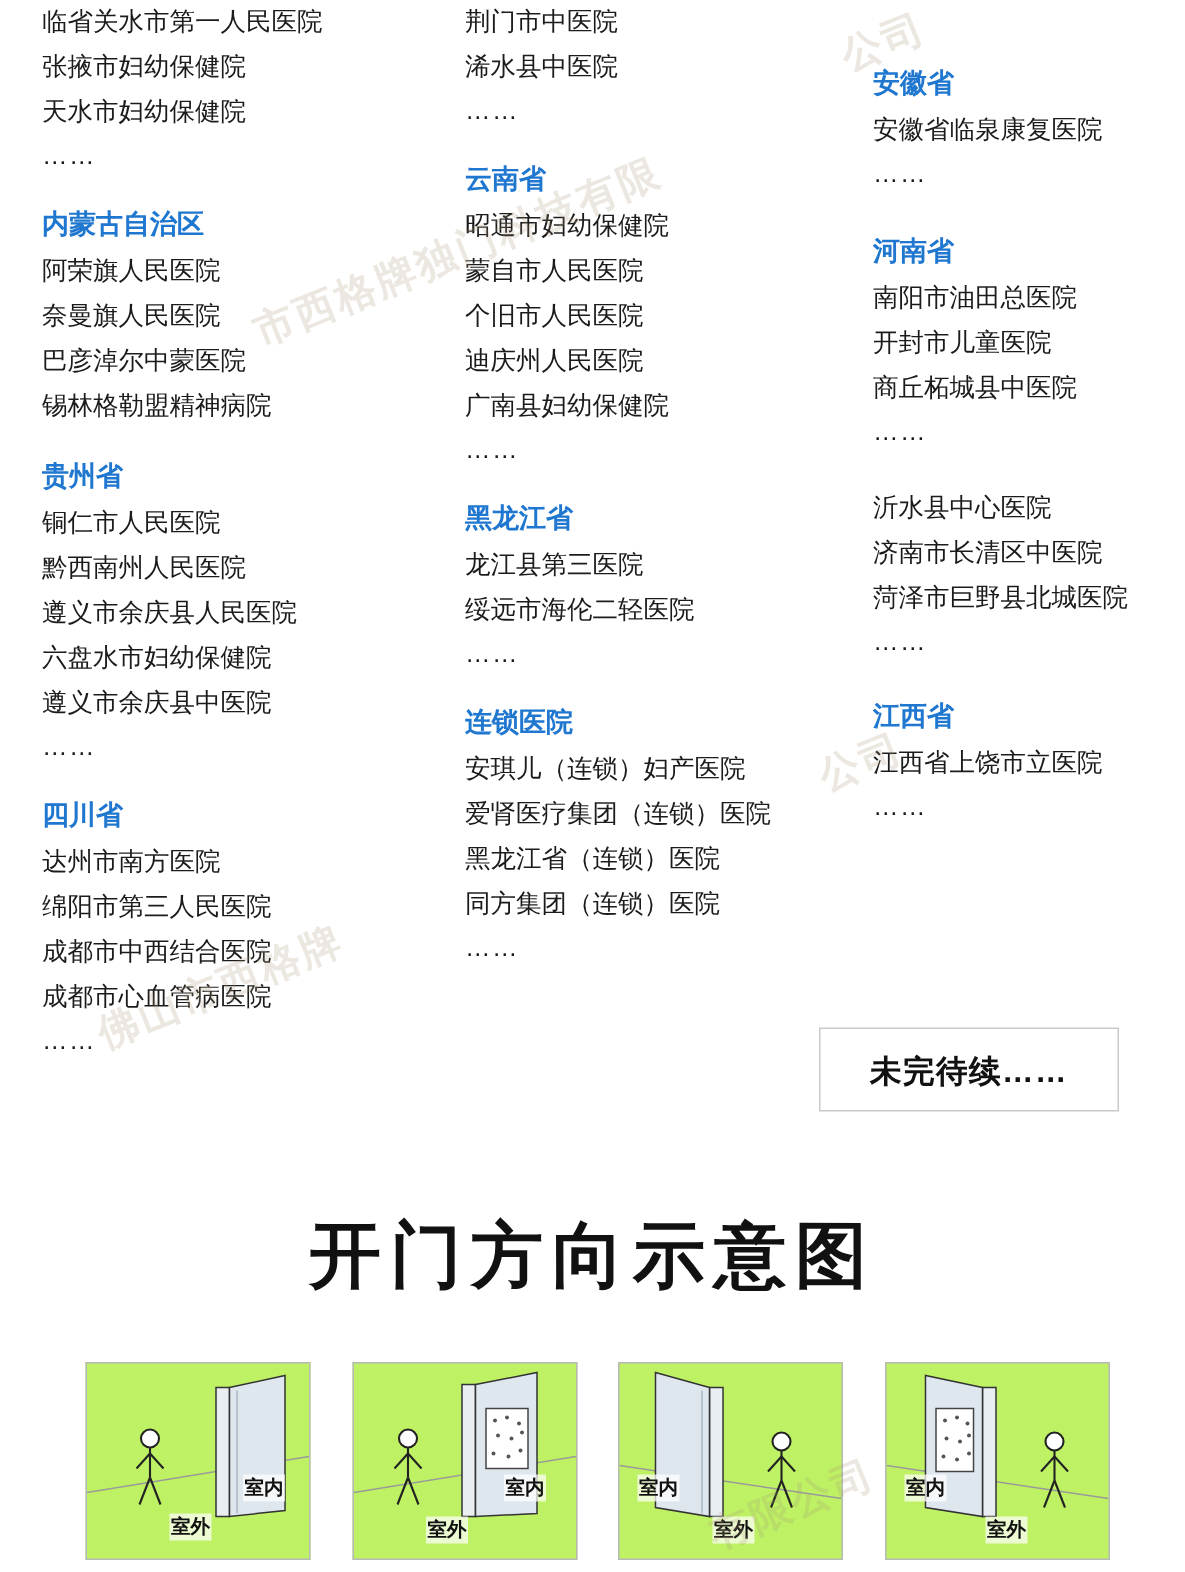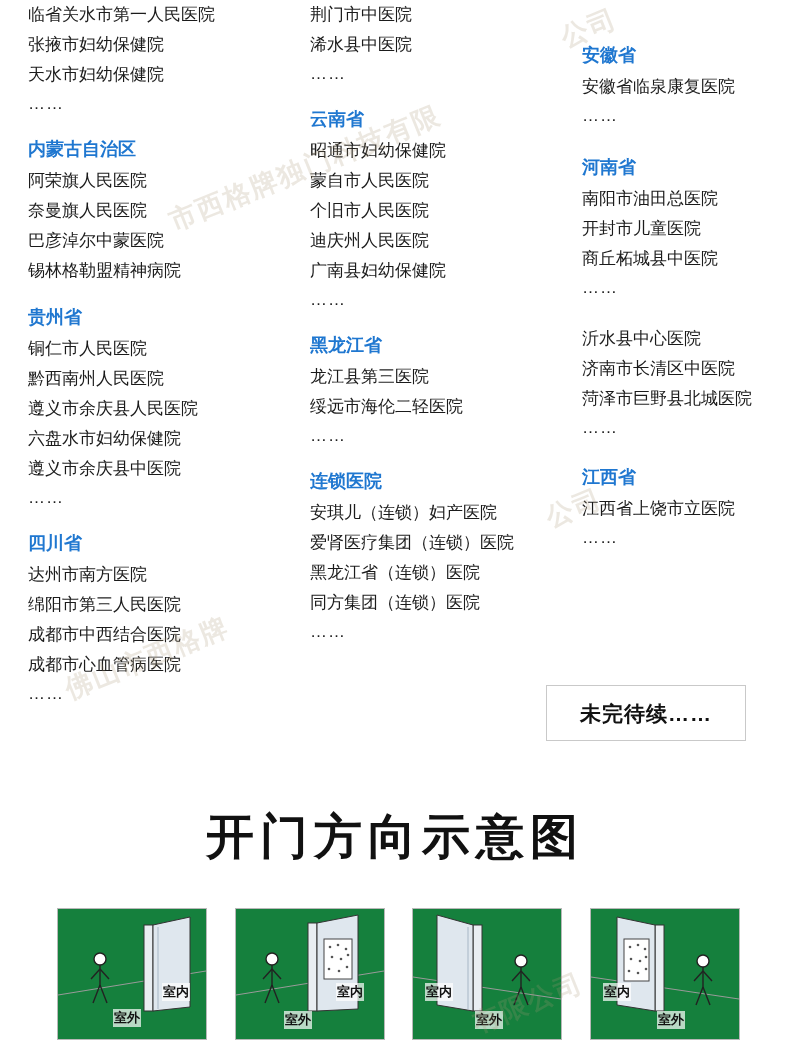--- a/index.html
+++ b/index.html
@@ -125,21 +125,21 @@
     height: 140px;
     z-index: 3;
   }
   .diagram {
     position: absolute;
     top: 0;
     width: 150px;
     height: 132px;
     border: 1px solid #b8b8b8;
     box-sizing: border-box;
-    background: #15803d;
+    background: #bef264;
     overflow: hidden;
   }
   .d1 { left: 57px; }
   .d2 { left: 235px; }
   .d3 { left: 412px; }
   .d4 { left: 590px; }
 
   .diagram svg { display: block; }
 
   .dlabel {

